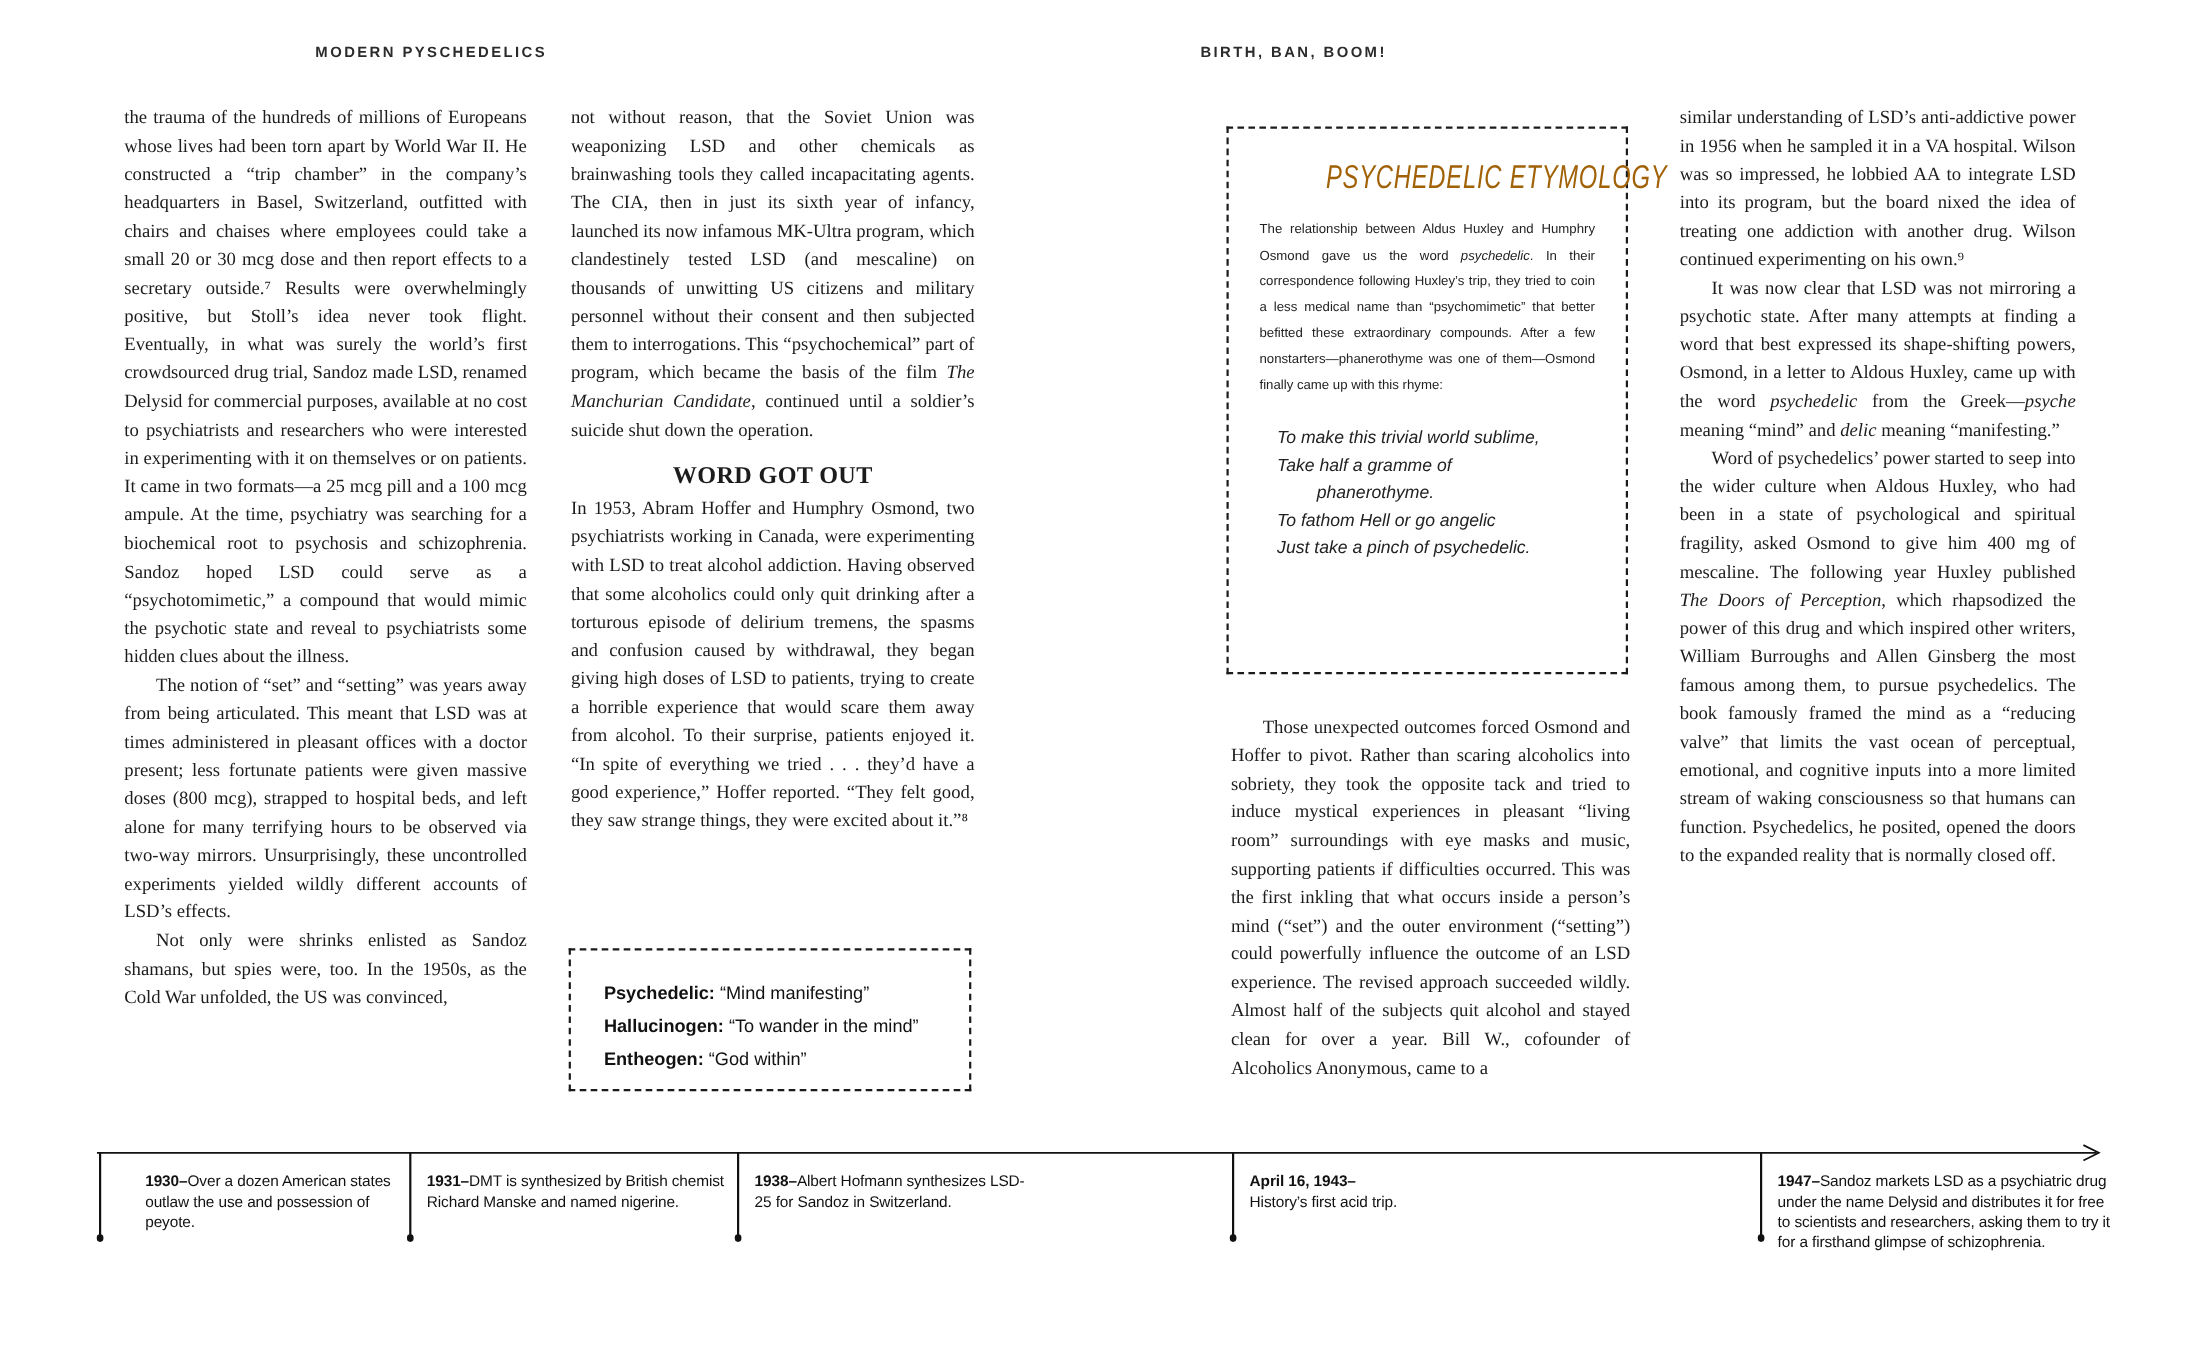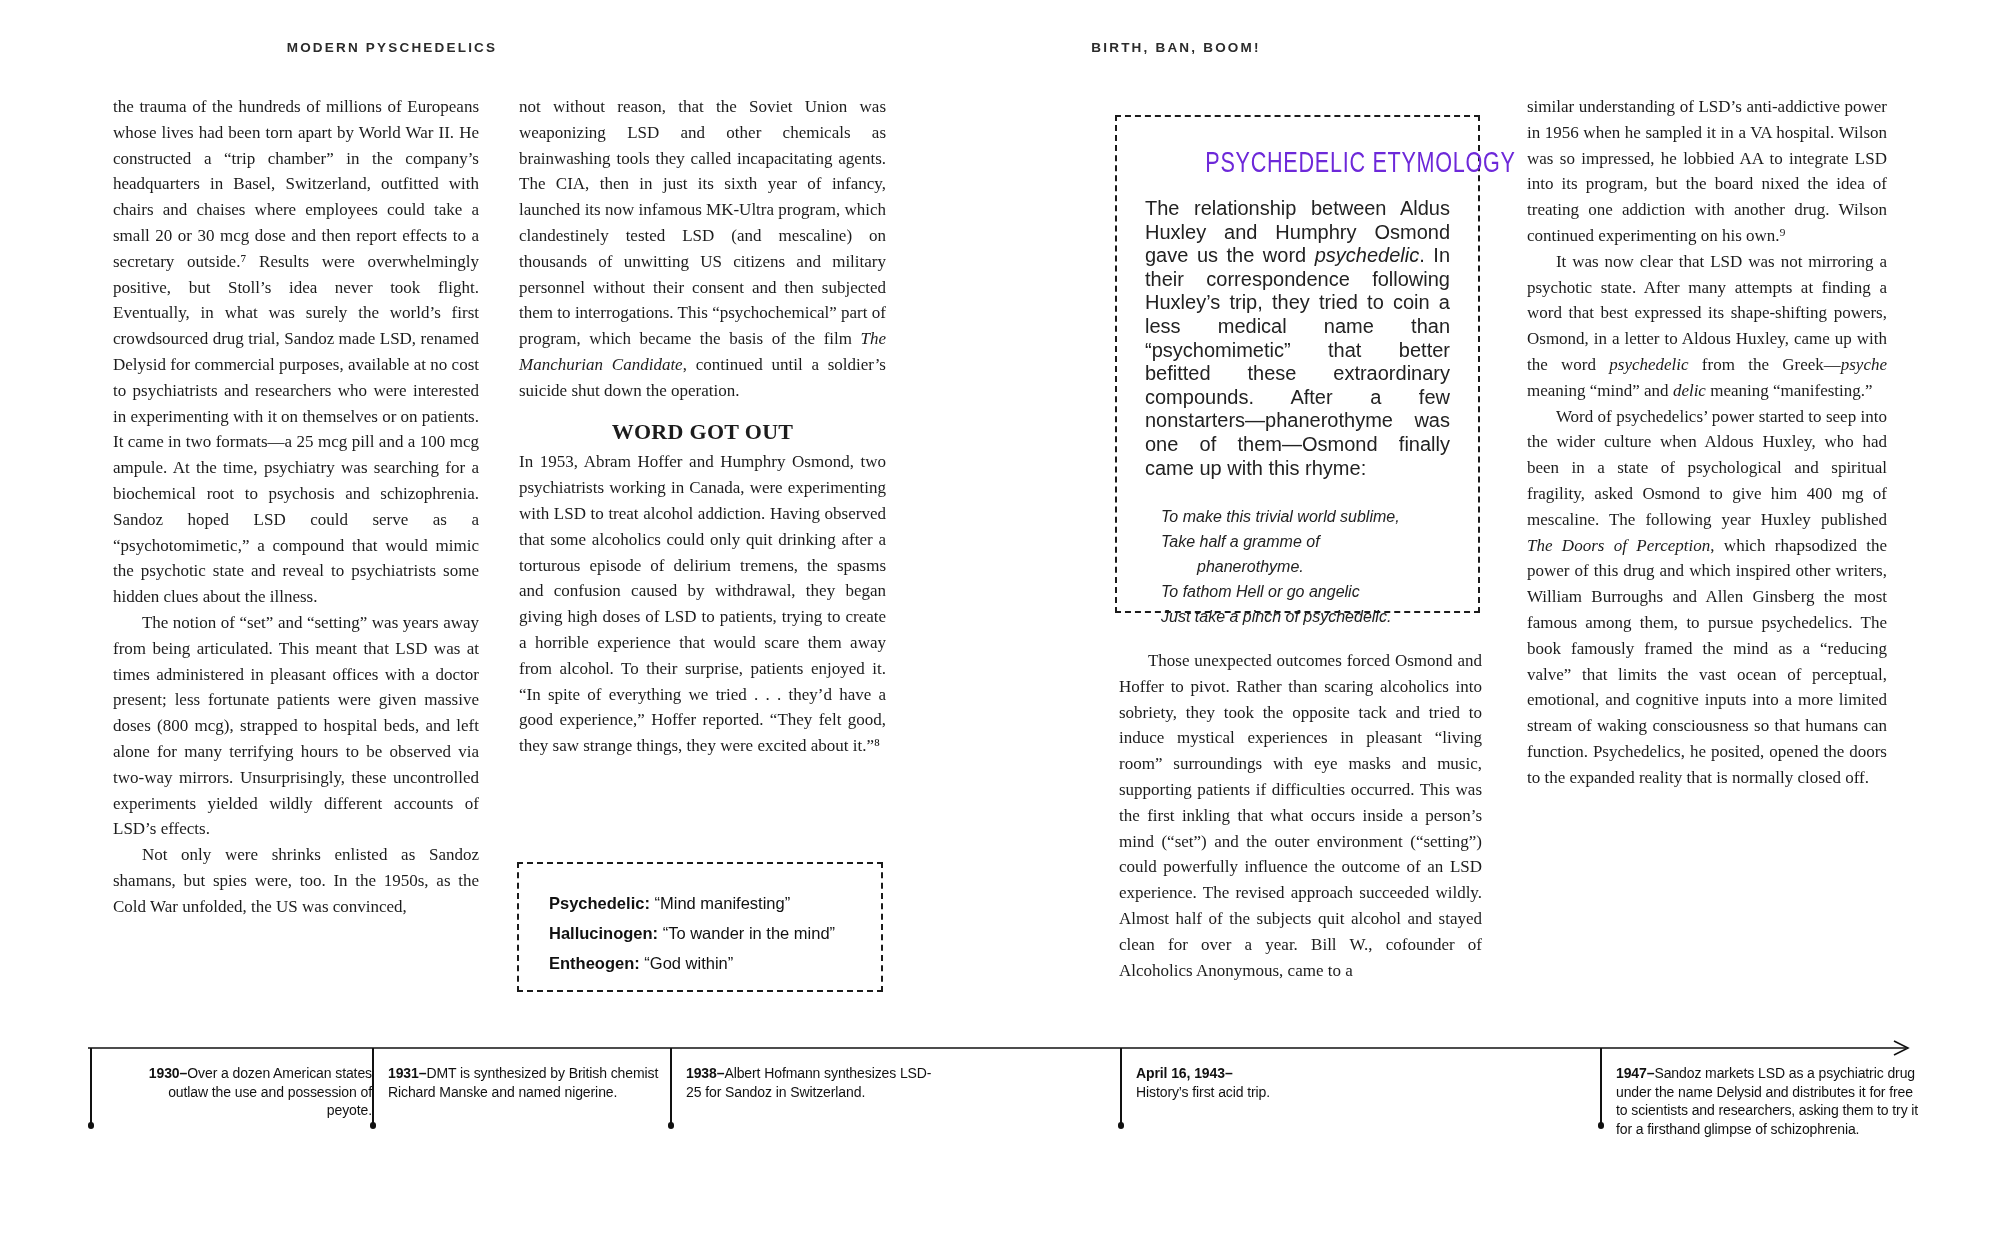--- a/index.html
+++ b/index.html
@@ -23,42 +23,42 @@
   .def-box { position:absolute; left:517px; top:862px; width:366px; height:130px;
              border:2px dashed #1b1b1b; box-sizing:border-box;
              font-family:"Liberation Sans", sans-serif; font-size:16.5px; line-height:30px;
              padding:24px 10px 0 30px; color:#111; }
   .def-box b { font-weight:bold; }
 
   .etym-box { position:absolute; left:1115px; top:115px; width:365px; height:498px;
               border:2px dashed #1b1b1b; box-sizing:border-box;
               font-family:"Liberation Sans", sans-serif; padding:28px 28px 0 28px; }
   .etym-title { text-align:center; margin:0 0 18px; font-size:30px; font-weight:400;
-                white-space:nowrap; color:#6d28d9; }
+                white-space:nowrap; color:#a16207;font-style:italic; }
   .etym-title span { display:inline-block; transform:scaleX(.72); transform-origin:center;
                      letter-spacing:1px; }
-  .etym-body { margin:0; font-size:20px; line-height:23.6px; text-align:justify; color:#222; }
+  .etym-body { margin:0; font-size:12px; line-height:23.6px; text-align:justify; color:#222; }
   .poem { margin-top:24px; padding-left:16px; font-style:italic; font-size:16px;
           line-height:25px; color:#222; }
   .poem-line.cont { padding-left:36px; }
 
   .folio { position:absolute; top:1192px; width:60px; text-align:left; font-size:15.5px; }
   .folio-left  { left:362px; }
   .folio-right { left:1146px; }
 
   .timeline { position:absolute; left:88px; top:1038px; width:1840px; height:100px;
               font-family:"Liberation Sans", sans-serif; color:#111; }
   .tl-axis { position:absolute; left:0; top:0; }
   .tl-event { position:absolute; top:10px; }
   .tl-tick { position:absolute; left:0; top:0; width:1.6px; height:76px; background:#111; }
   .tl-dot  { position:absolute; left:-2.2px; top:74px; width:6.5px; height:6.5px;
              border-radius:50%; background:#111; }
   .tl-event p { margin:0; padding:16px 0 0 16px; font-size:14px; line-height:18.5px;
                 letter-spacing:-0.1px; }
-  .tl-event.first p { padding-left:42px;text-align:right; }
+  .tl-event.first p { padding-left:42px; }
   .tl-date { font-weight:bold; }
 </style>
 </head>
 <body>
 
 <div class="spread">
 
   <div class="running-head rh-left">MODERN PYSCHEDELICS</div>
   <div class="running-head rh-right">BIRTH, BAN, BOOM!</div>
 

